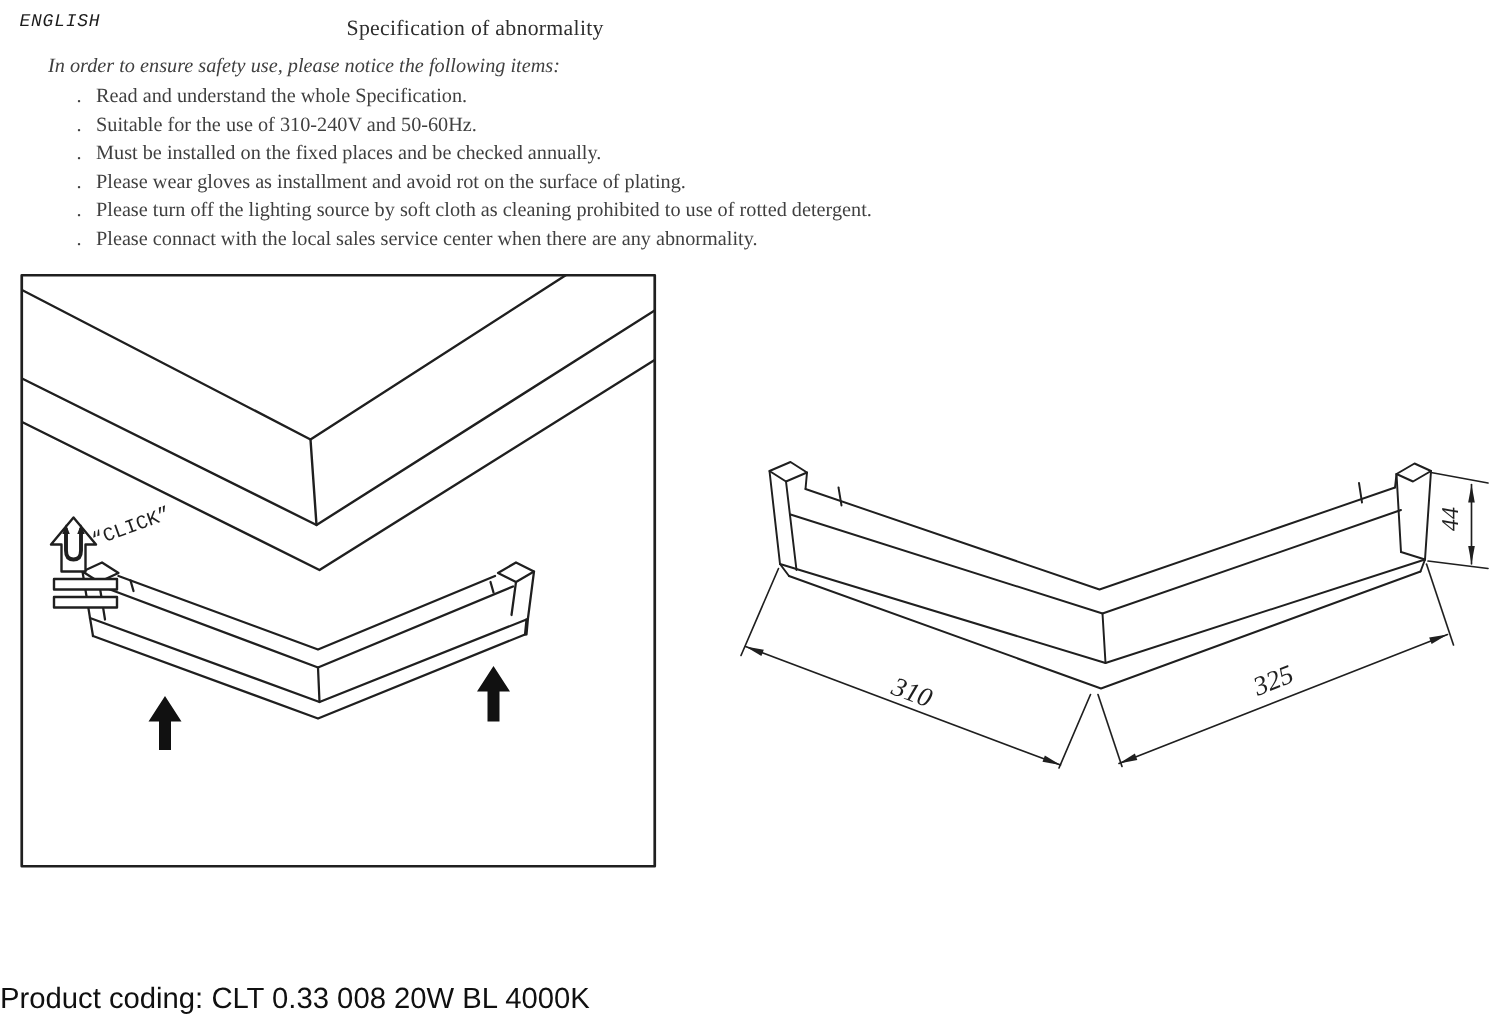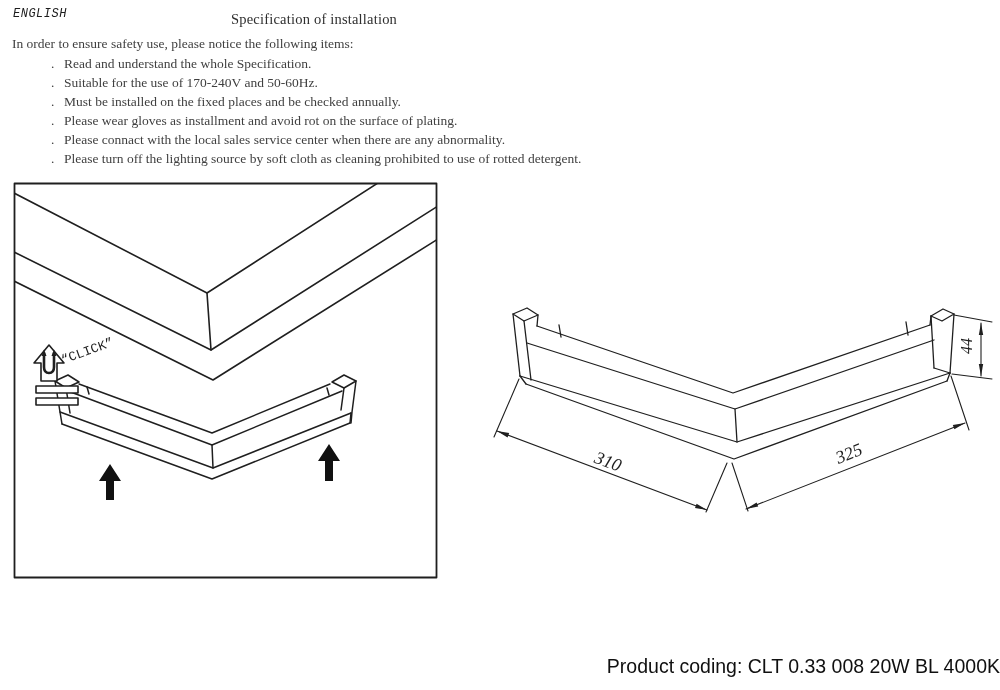--- a/index.html
+++ b/index.html
@@ -14,44 +14,44 @@
     font-size:12px;color:#1c1c1c;letter-spacing:0.5px;font-style:italic;
   }
   .title{
     position:absolute;left:231px;top:11px;
     font-size:14.5px;color:#2e2e2e;letter-spacing:0.2px;
   }
   .notice{
     position:absolute;left:0;top:34px;width:990px;
     color:#3f3f3f;font-size:13.5px;
   }
-  .notice .intro{padding-left:12px;line-height:20px;white-space:nowrap;}
+  .notice .intro{padding-left:32px;line-height:20px;white-space:nowrap;font-style:italic;}
   .notice .li{padding-left:15px;line-height:19px;white-space:nowrap;margin-left:36px;}
   .notice .bullet{display:inline-block;width:13px;color:#3f3f3f;}
   .diagram-layer{position:absolute;left:0;top:0;}
   .footer{
-    position:absolute;left:0;top:655px;width:1000px;text-align:right;
+    position:absolute;left:0;top:655px;width:1000px;text-align:left;
     font-family:"Liberation Sans", sans-serif;
     font-size:19.5px;color:#101010;
   }
 </style>
 </head>
 <body>
 
 <div class="lang">ENGLISH</div>
-<div class="title">Specification of installation</div>
+<div class="title">Specification of abnormality</div>
 
 <div class="notice">
   <div class="intro">In order to ensure safety use, please notice the following items:</div>
   <div class="li"><span class="bullet">.</span><span>Read and understand the whole Specification.</span></div>
-  <div class="li"><span class="bullet">.</span><span>Suitable for the use of 170-240V and 50-60Hz.</span></div>
+  <div class="li"><span class="bullet">.</span><span>Suitable for the use of 310-240V and 50-60Hz.</span></div>
   <div class="li"><span class="bullet">.</span><span>Must be installed on the fixed places and be checked annually.</span></div>
   <div class="li"><span class="bullet">.</span><span>Please wear gloves as installment and avoid rot on the surface of plating.</span></div>
+  <div class="li"><span class="bullet">.</span><span>Please turn off the lighting source by soft cloth as cleaning prohibited to use of rotted detergent.</span></div>
   <div class="li"><span class="bullet">.</span><span>Please connact with the local sales service center when there are any abnormality.</span></div>
-  <div class="li"><span class="bullet">.</span><span>Please turn off the lighting source by soft cloth as cleaning prohibited to use of rotted detergent.</span></div>
 </div>
 
 <svg class="diagram-layer" width="1000" height="690" viewBox="0 0 1000 690" xmlns="http://www.w3.org/2000/svg">
   <defs>
     <clipPath id="boxclip">
         <rect x="14" y="183" width="423" height="395"></rect>
       </clipPath>
   </defs>
 
   <g stroke="#1f1f1f" fill="none" stroke-linejoin="round" stroke-linecap="round">

